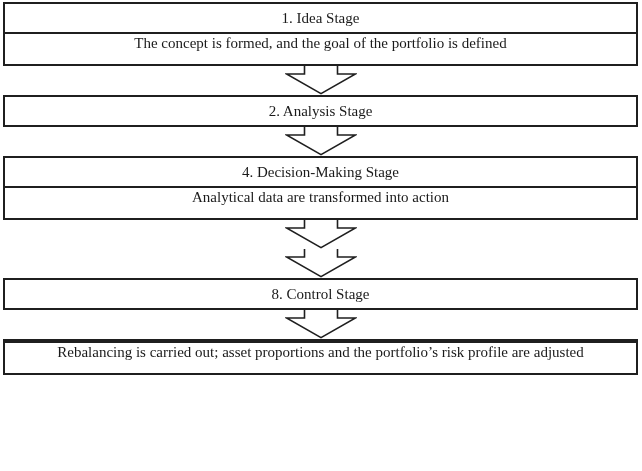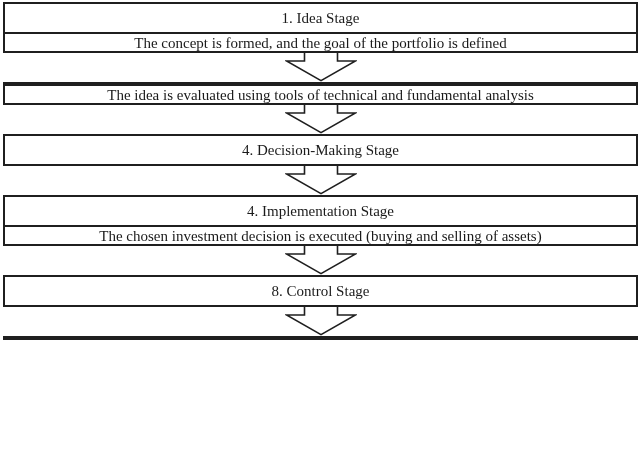--- a/index.html
+++ b/index.html
@@ -26,21 +26,21 @@
   }
   .stage-title {
     height: 28px;
     line-height: 28px;
     text-align: center;
     font-size: 15px;
     white-space: nowrap;
     overflow: hidden;
   }
   .stage-desc {
-    height: 19px;
+    height: 32px;
     line-height: 18px;
     text-align: center;
     font-size: 15px;
     border-top: 2px solid #1f1f1f;
     white-space: nowrap;
     overflow: hidden;
   }
   .arrow-gap {
     height: 29px;
     display: flex;
@@ -62,57 +62,55 @@
       <div class="stage-desc">The concept is formed, and the goal of the portfolio is defined</div>
     </div>
 
     <div class="arrow-gap">
       <svg width="72" height="29" viewBox="0 0 72 29">
         <path d="M19.5 0 L19.5 8 L1.5 8 L36 27.6 L70.5 8 L52.5 8 L52.5 0" fill="#ffffff" stroke="#1f1f1f" stroke-width="1.6" stroke-linejoin="miter"></path>
       </svg>
     </div>
 
     <div class="stage">
-      <div class="stage-desc">The idea is evaluated using tools of technical and fundamental analysis</div>
+      <div class="stage-title">2. Analysis Stage</div>
     </div>
 
     <div class="arrow-gap">
       <svg width="72" height="29" viewBox="0 0 72 29">
         <path d="M19.5 0 L19.5 8 L1.5 8 L36 27.6 L70.5 8 L52.5 8 L52.5 0" fill="#ffffff" stroke="#1f1f1f" stroke-width="1.6" stroke-linejoin="miter"></path>
       </svg>
     </div>
 
     <div class="stage">
       <div class="stage-title">4. Decision-Making Stage</div>
+      <div class="stage-desc">Analytical data are transformed into action</div>
     </div>
 
     <div class="arrow-gap">
       <svg width="72" height="29" viewBox="0 0 72 29">
         <path d="M19.5 0 L19.5 8 L1.5 8 L36 27.6 L70.5 8 L52.5 8 L52.5 0" fill="#ffffff" stroke="#1f1f1f" stroke-width="1.6" stroke-linejoin="miter"></path>
       </svg>
     </div>
 
-    <div class="stage">
-      <div class="stage-title">4. Implementation Stage</div>
-      <div class="stage-desc">The chosen investment decision is executed (buying and selling of assets)</div>
-    </div>
 
     <div class="arrow-gap">
       <svg width="72" height="29" viewBox="0 0 72 29">
         <path d="M19.5 0 L19.5 8 L1.5 8 L36 27.6 L70.5 8 L52.5 8 L52.5 0" fill="#ffffff" stroke="#1f1f1f" stroke-width="1.6" stroke-linejoin="miter"></path>
       </svg>
     </div>
 
     <div class="stage">
       <div class="stage-title">8. Control Stage</div>
     </div>
 
     <div class="arrow-gap">
       <svg width="72" height="29" viewBox="0 0 72 29">
         <path d="M19.5 0 L19.5 8 L1.5 8 L36 27.6 L70.5 8 L52.5 8 L52.5 0" fill="#ffffff" stroke="#1f1f1f" stroke-width="1.6" stroke-linejoin="miter"></path>
       </svg>
     </div>
 
     <div class="stage">
+      <div class="stage-desc">Rebalancing is carried out; asset proportions and the portfolio’s risk profile are adjusted</div>
     </div>
 
   </div>
 </div>
 
 </body></html>

